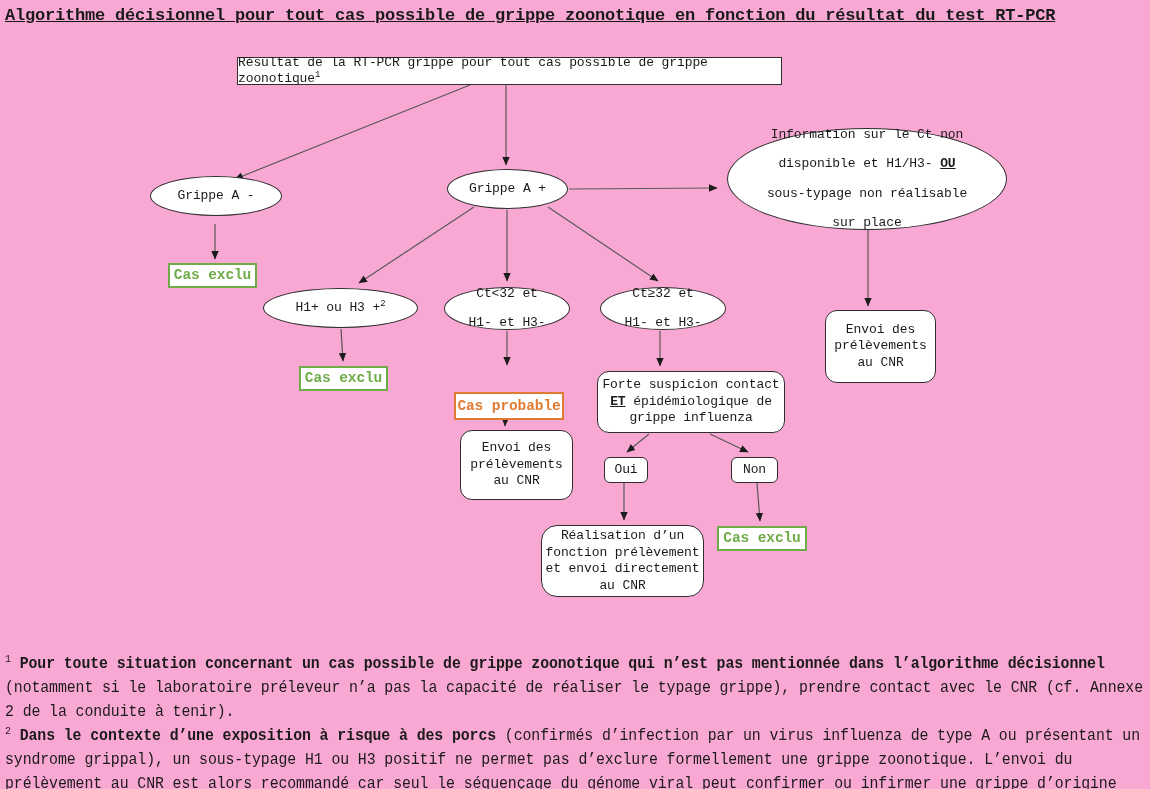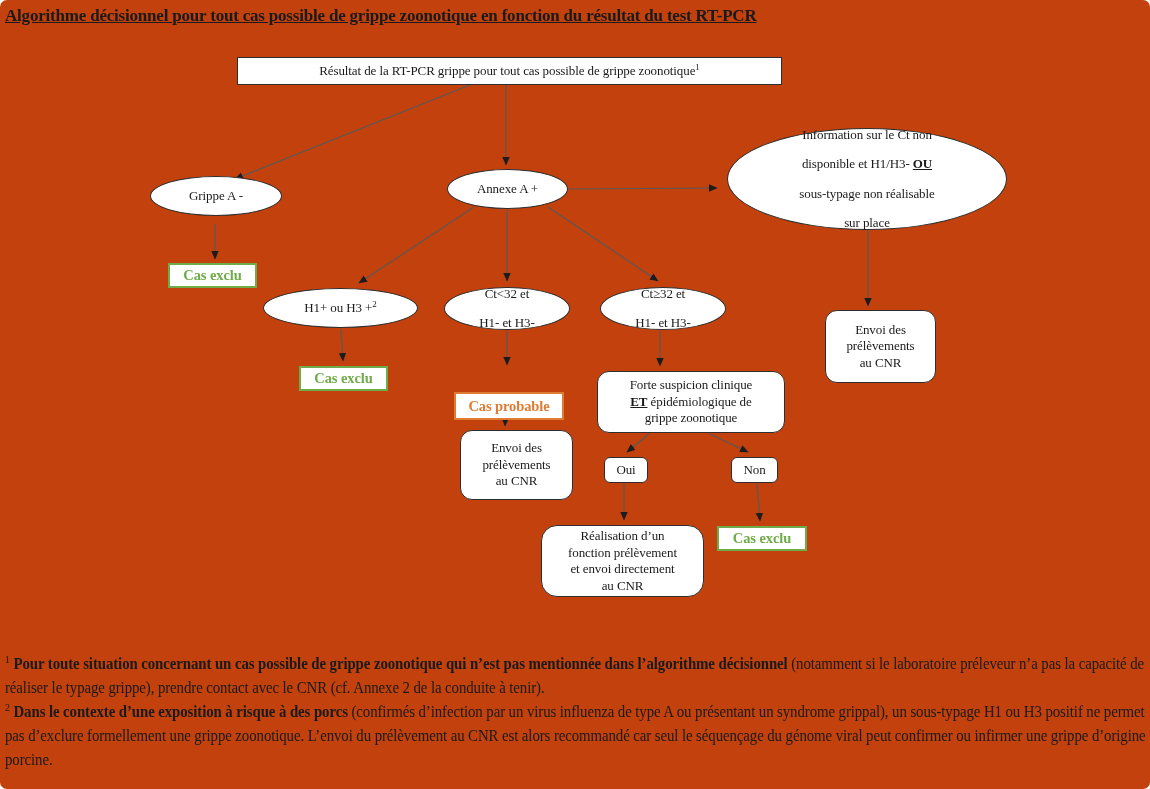--- a/index.html
+++ b/index.html
@@ -1,18 +1,18 @@
 <!DOCTYPE html>
 <html><head>
 <meta charset="utf-8">
 <style>
   html,body{margin:0;padding:0;background:#ffffff;}
   .stage{
-    position:relative;width:1150px;height:789px;background:#c2410c;overflow:hidden;
-    font-family:Liberation Serif, serif;color:#1a1a1a;border-radius:7px;
+    position:relative;width:1150px;height:789px;background:#f9a8d4;overflow:hidden;
+    font-family:Liberation Mono, monospace;color:#1a1a1a;
   }
   .title{
     position:absolute;left:5px;top:6px;font-size:17px;font-weight:700;
     text-decoration:underline;letter-spacing:-0.2px;white-space:nowrap;
   }
   svg.arrows{position:absolute;left:0;top:0;pointer-events:none;}
   .node{
     position:absolute;box-sizing:border-box;background:#ffffff;
     border:1.5px solid #2e2e2e;
     display:flex;flex-direction:column;align-items:center;justify-content:center;
@@ -75,21 +75,21 @@
 
   <div class="node ellipse" style="left:150px;top:176px;width:132px;height:40px">
     <div>Grippe A -</div>
   </div>
 
   <div class="node status green" style="left:168px;top:263px;width:89px;height:25px">
     <div>Cas exclu</div>
   </div>
 
   <div class="node ellipse" style="left:447px;top:169px;width:121px;height:40px">
-    <div>Annexe A +</div>
+    <div>Grippe A +</div>
   </div>
 
   <div class="node ellipse" style="left:727px;top:128px;width:280px;height:102px">
     <div>Information sur le Ct non</div>
     <div><span>disponible et H1/H3- </span><span class="bu">OU</span></div>
     <div>sous-typage non réalisable</div>
     <div>sur place</div>
   </div>
 
   <div class="node ellipse" style="left:263px;top:288px;width:155px;height:40px">
@@ -108,23 +108,23 @@
 
   <div class="node status green" style="left:299px;top:366px;width:89px;height:25px">
     <div>Cas exclu</div>
   </div>
 
   <div class="node status orange" style="left:454px;top:370px;width:110px;height:28px">
     <div>Cas probable</div>
   </div>
 
   <div class="node round" style="left:585px;top:371px;width:188px;height:62px">
-    <div>Forte suspicion clinique</div>
+    <div>Forte suspicion contact</div>
     <div><span class="bu">ET</span><span> épidémiologique de</span></div>
-    <div>grippe zoonotique</div>
+    <div>grippe influenza</div>
   </div>
 
   <div class="node round" style="left:448px;top:430px;width:113px;height:70px">
     <div>Envoi des</div>
     <div>prélèvements</div>
     <div>au CNR</div>
   </div>
 
   <div class="node round" style="left:813px;top:310px;width:111px;height:73px">
     <div>Envoi des</div>

